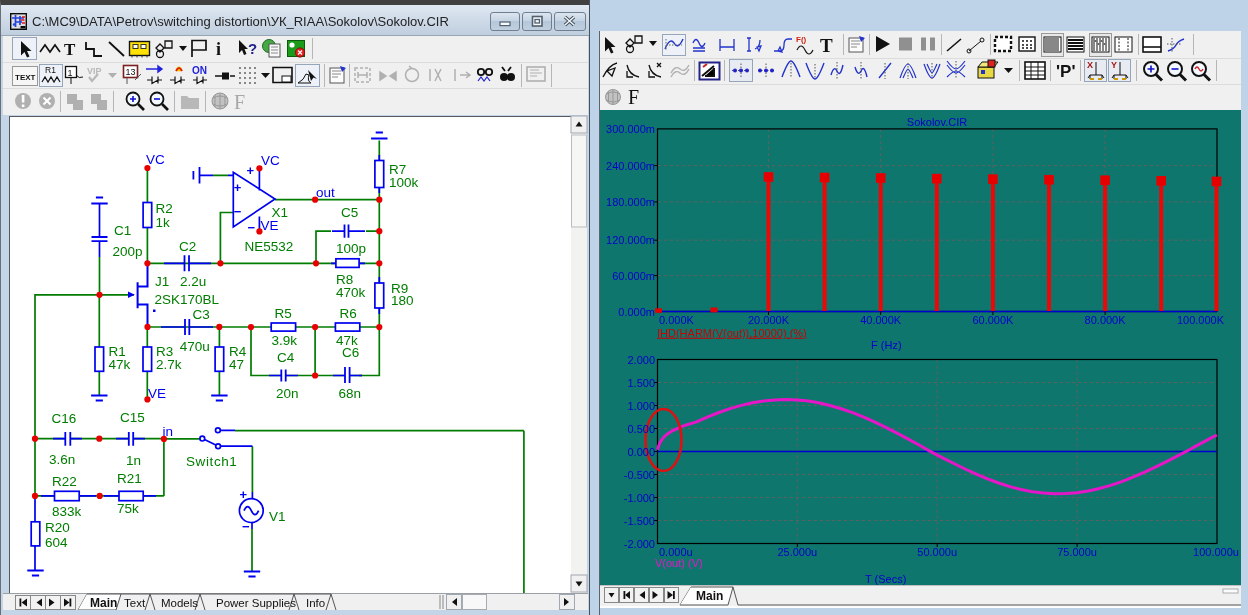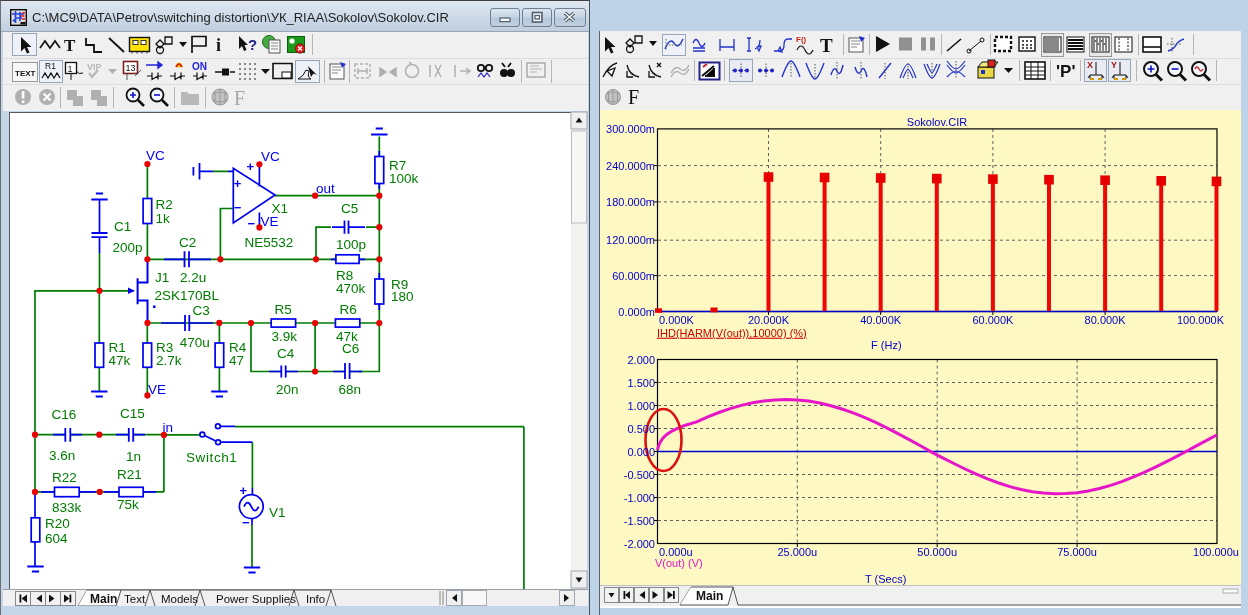--- a/index.html
+++ b/index.html
@@ -1,17 +1,17 @@
 <!DOCTYPE html>
 <html><head><meta charset="utf-8"><style>
 html,body{margin:0;padding:0;}
 body{width:1248px;height:615px;position:relative;overflow:hidden;background:#cfdded;font-family:"Liberation Sans",sans-serif;}
 .abs{position:absolute;}
 .tbtn{position:absolute;height:17px;border:1px solid #6e7f92;border-radius:3px;}
-#lw{left:0;top:0;width:589px;height:615px;background:#c5d5e8;border-top:1px solid #404040;border-left:1px solid #6a6f75;box-sizing:border-box;}
+#lw{left:0;top:0;width:589px;height:615px;background:#c5d5e8;border-top:5px solid #404040;border-left:1px solid #6a6f75;box-sizing:border-box;}
 #lt{left:0;top:0;width:589px;height:30px;background:linear-gradient(#dfe8f2,#ccd8e6 60%,#bfcede);border-bottom:1px solid #97a5b4;}
 #rw{left:589px;top:0;width:659px;height:615px;background:#bed3e8;border-left:1px solid #46535f;}
 #rt{left:0;top:0;width:659px;height:31px;background:linear-gradient(#e3edf7,#c4d6e8 55%,#a9c2da);}
 .ttext{position:absolute;top:8px;font-size:13px;color:#222;white-space:nowrap;}
 svg{position:absolute;overflow:visible;}
 .gt{font-size:13.5px;fill:#007d00;font-family:"Liberation Sans",sans-serif;}
 .bt{font-size:13.5px;fill:#0000f0;font-family:"Liberation Sans",sans-serif;}
 .axl{font-size:11px;fill:#0000cd;font-family:"Liberation Sans",sans-serif;}
 </style></head>
 <body>
@@ -526,21 +526,21 @@
       <path d="M616.5,29 V50" stroke="#b6b6b6"></path>
     </g>
 
     <g>
       <circle cx="13" cy="66" r="7.5" fill="#c2c2c2" stroke="#999"></circle>
           <path d="M6.5,63 q6.5,-4 13,0 m-13,6 q6.5,4 13,0 M13,58.5 v15 m-4.5,-13 v11 m9,-11 v11" stroke="#999" fill="none"></path>
       <text x="28" y="73" font-size="20px" fill="#111" font-family="Liberation Serif,serif">F</text>
     </g>
   </svg>
   </div>
-  <div class="abs" id="rw-plots" style="left:10px;top:110px;width:641px;height:475px;background:#fef9c3;">
+  <div class="abs" id="rw-plots" style="left:10px;top:110px;width:641px;height:475px;background:#0f766e;">
   <svg width="641" height="475" viewBox="0 0 641 475">
         <g transform="translate(-599,-110)">
 
     <g stroke="#606060" stroke-width="1" stroke-dasharray="3,3" fill="none">
       <path d="M657,165.6 H1216 M657,201.9 H1216 M657,240.2 H1216 M657,275.6 H1216"></path>
       <path d="M767.5,129 V311.5 M879.7,129 V311.5 M991.9,129 V311.5 M1104.1,129 V311.5"></path>
     </g>
     <rect x="656.5" y="128.9" width="559.5" height="182.6" fill="none" stroke="#000000" stroke-width="1.2"></rect>
     <path d="M656.5,311.5 H1216" stroke="#0000d0" stroke-width="1.6"></path>
     <g stroke="#000" stroke-width="1">

